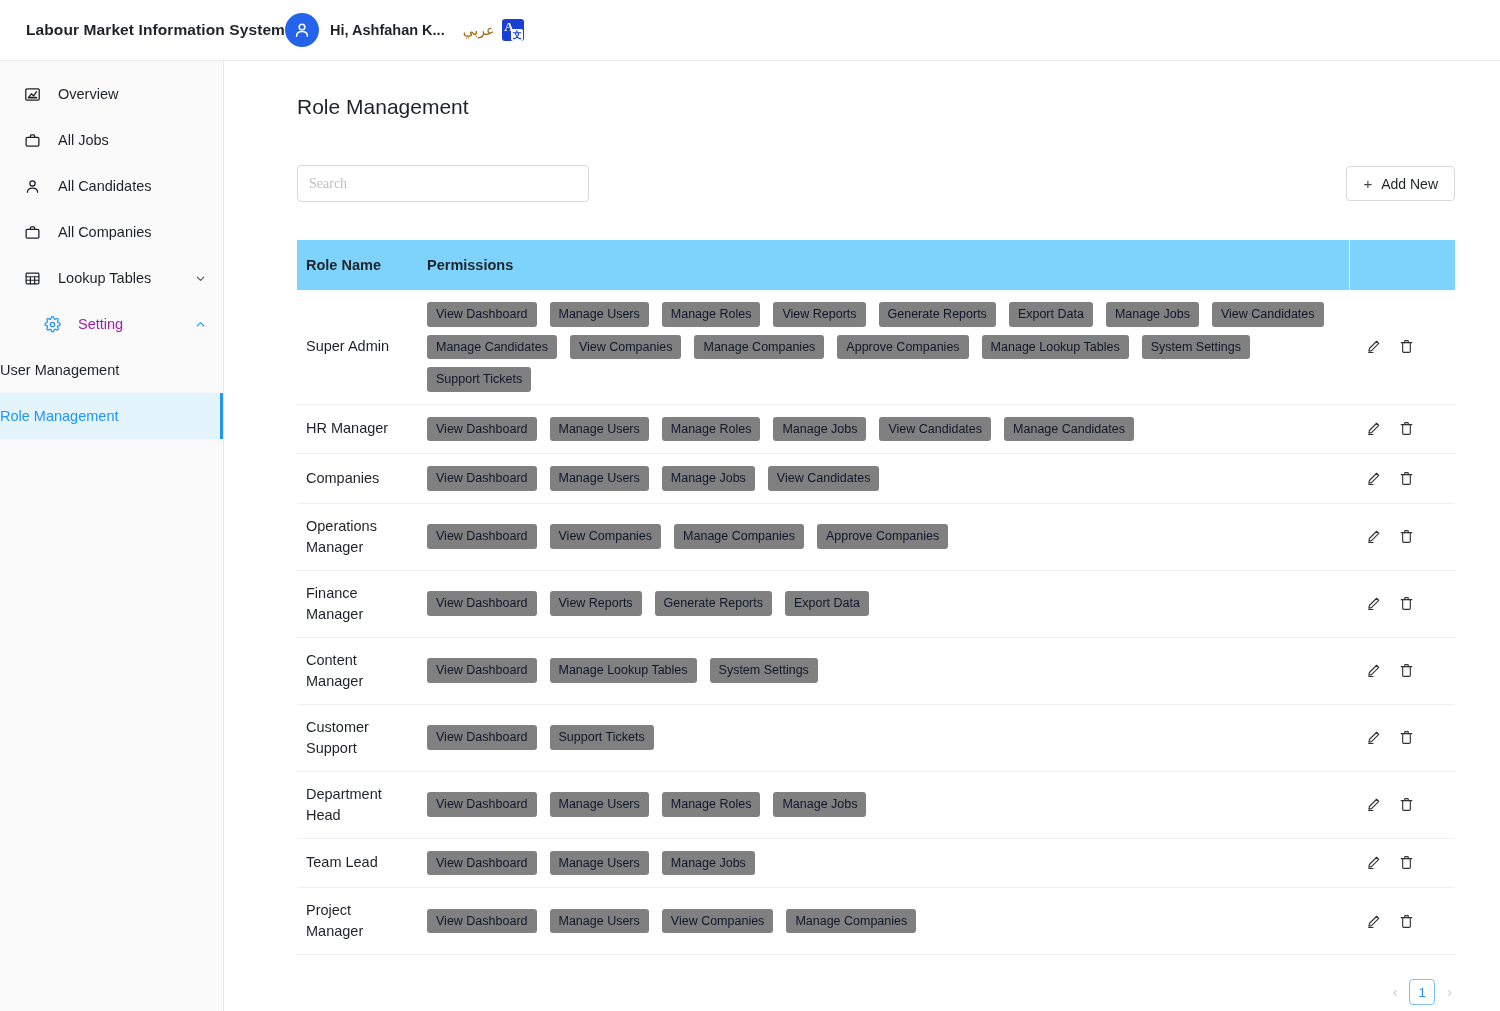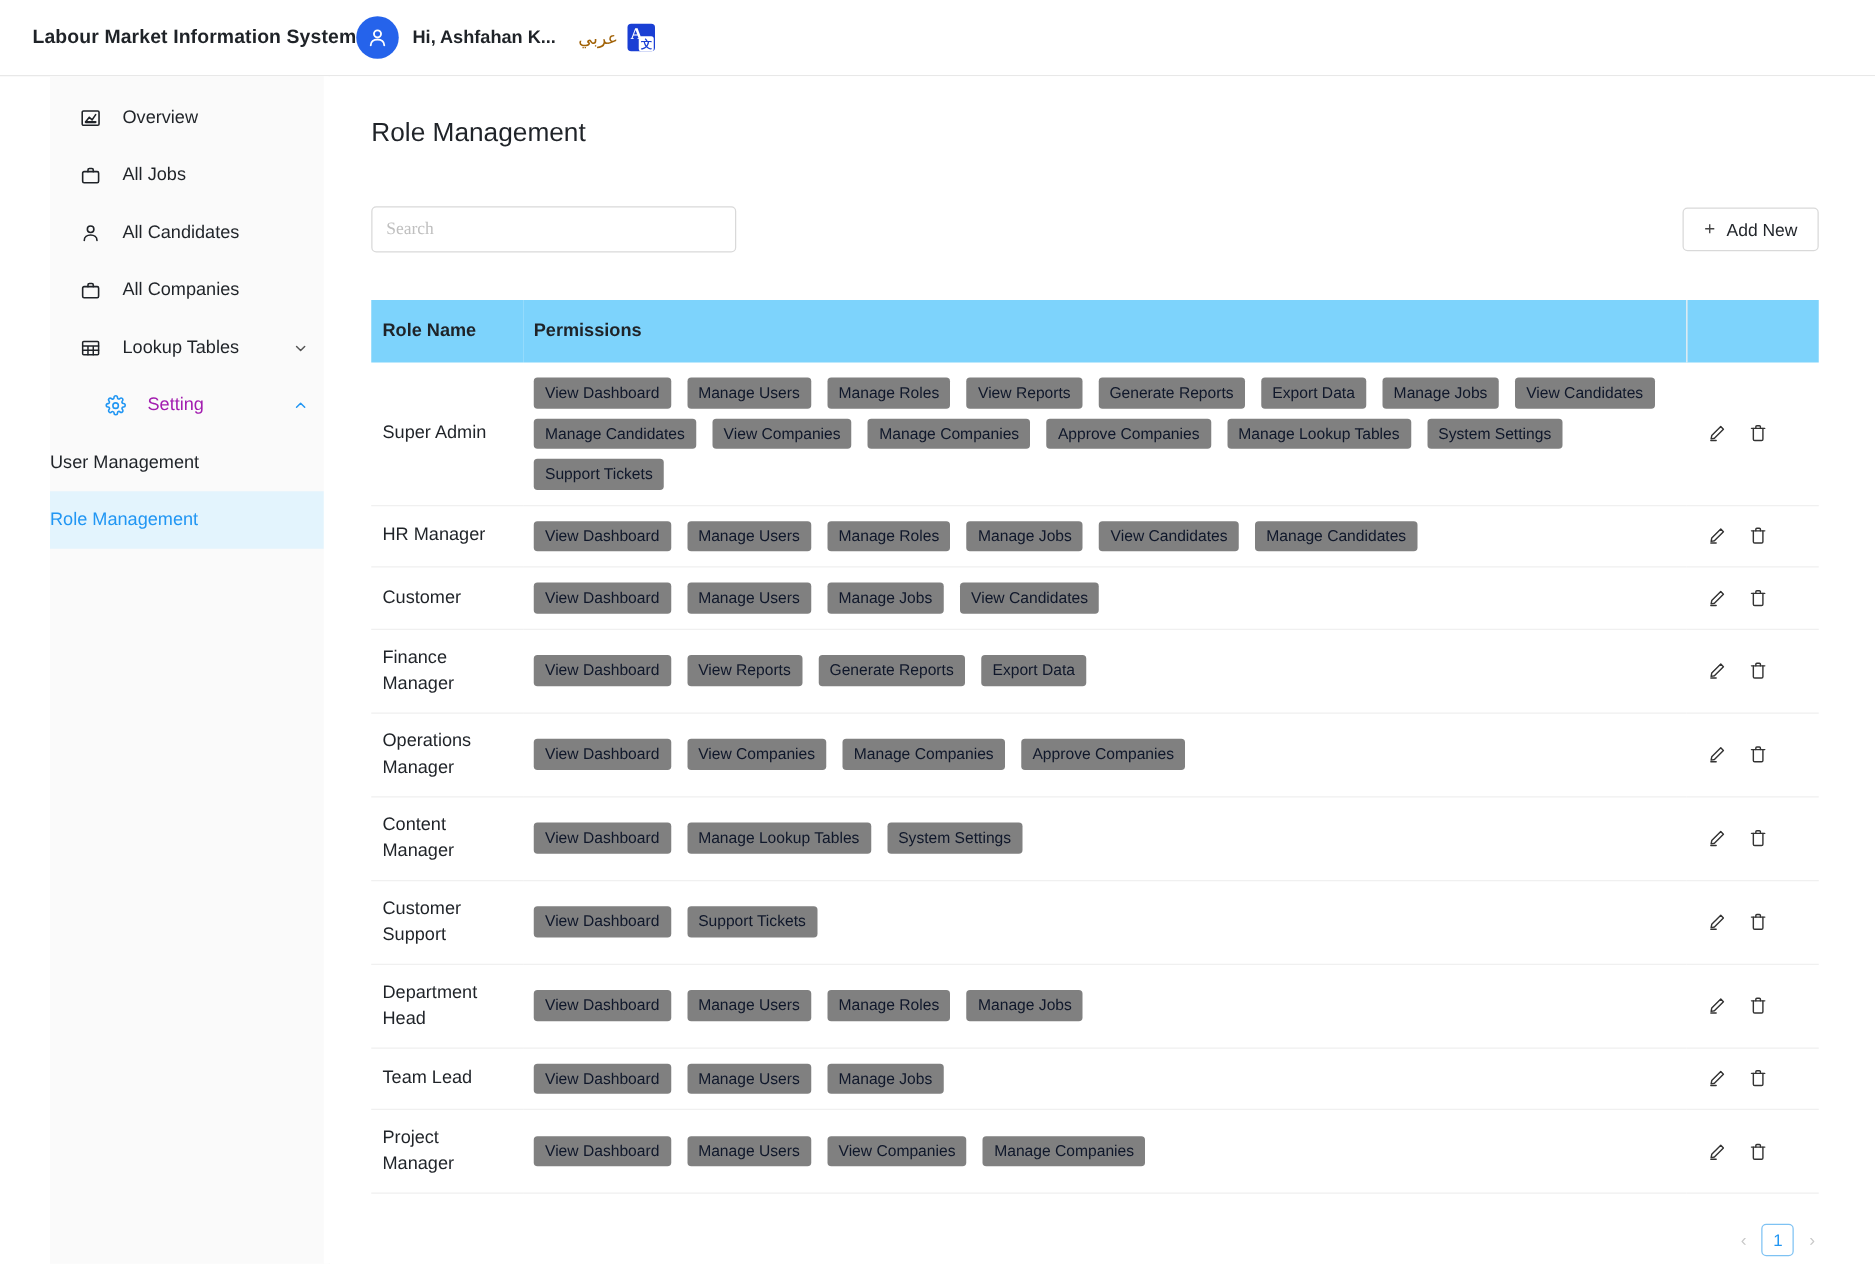--- a/index.html
+++ b/index.html
@@ -53,21 +53,20 @@
     font-weight: bold;
   }
 
   
   .sidebar {
     position: absolute; top: 61px; left: 0;
     width: 224px; height: 950px;
     background: #fafafa;
     border-right: 1px solid #e8e8e8;
     padding-top: 10px;
-    margin-left: 40px;
   }
   .nav-item {
     display: flex; align-items: center;
     height: 46px; padding: 0 16px 0 24px;
     font-size: 14.5px; color: #1f2328;
     cursor: pointer; position: relative;
   }
   .nav-item .nav-icon {
     width: 20px; margin-right: 14px;
     display: flex; align-items: center; justify-content: flex-start;
@@ -359,21 +358,21 @@
                 <svg width="17" height="17" viewBox="0 0 24 24" fill="none" stroke="#333" stroke-width="1.6" stroke-linecap="round" stroke-linejoin="round">
                   <path d="M4.5 6.6h15"></path>
                   <path d="M6.6 6.6v12.2a1.5 1.5 0 0 0 1.5 1.5h7.8a1.5 1.5 0 0 0 1.5-1.5V6.6"></path>
                   <path d="M9.4 6.6V4.9a1.2 1.2 0 0 1 1.2-1.2h2.8a1.2 1.2 0 0 1 1.2 1.2v1.7"></path>
                 </svg>
               </span>
             </div>
           </td>
         </tr>
         <tr>
-          <td class="cell-role">Customer</td>
+          <td class="cell-role">Companies</td>
           <td>
             <div class="perm-wrap">
               <span class="badge">View Dashboard</span>
               <span class="badge">Manage Users</span>
               <span class="badge">Manage Jobs</span>
               <span class="badge">View Candidates</span>
             </div>
           </td>
           <td>
             <div class="actions">
@@ -387,55 +386,55 @@
                 <svg width="17" height="17" viewBox="0 0 24 24" fill="none" stroke="#333" stroke-width="1.6" stroke-linecap="round" stroke-linejoin="round">
                   <path d="M4.5 6.6h15"></path>
                   <path d="M6.6 6.6v12.2a1.5 1.5 0 0 0 1.5 1.5h7.8a1.5 1.5 0 0 0 1.5-1.5V6.6"></path>
                   <path d="M9.4 6.6V4.9a1.2 1.2 0 0 1 1.2-1.2h2.8a1.2 1.2 0 0 1 1.2 1.2v1.7"></path>
                 </svg>
               </span>
             </div>
           </td>
         </tr>
         <tr>
+          <td class="cell-role">Operations Manager</td>
+          <td>
+            <div class="perm-wrap">
+              <span class="badge">View Dashboard</span>
+              <span class="badge">View Companies</span>
+              <span class="badge">Manage Companies</span>
+              <span class="badge">Approve Companies</span>
+            </div>
+          </td>
+          <td>
+            <div class="actions">
+              <span class="icon-btn">
+                <svg width="17" height="17" viewBox="0 0 24 24" fill="none" stroke="#333" stroke-width="1.6" stroke-linecap="round" stroke-linejoin="round">
+                  <path d="M16.4 4.6l3 3L9.2 17.8l-3.7.7.7-3.7z"></path>
+                  <path d="M5.2 20.4h6"></path>
+                </svg>
+              </span>
+              <span class="icon-btn">
+                <svg width="17" height="17" viewBox="0 0 24 24" fill="none" stroke="#333" stroke-width="1.6" stroke-linecap="round" stroke-linejoin="round">
+                  <path d="M4.5 6.6h15"></path>
+                  <path d="M6.6 6.6v12.2a1.5 1.5 0 0 0 1.5 1.5h7.8a1.5 1.5 0 0 0 1.5-1.5V6.6"></path>
+                  <path d="M9.4 6.6V4.9a1.2 1.2 0 0 1 1.2-1.2h2.8a1.2 1.2 0 0 1 1.2 1.2v1.7"></path>
+                </svg>
+              </span>
+            </div>
+          </td>
+        </tr>
+        <tr>
           <td class="cell-role">Finance Manager</td>
           <td>
             <div class="perm-wrap">
               <span class="badge">View Dashboard</span>
               <span class="badge">View Reports</span>
               <span class="badge">Generate Reports</span>
               <span class="badge">Export Data</span>
-            </div>
-          </td>
-          <td>
-            <div class="actions">
-              <span class="icon-btn">
-                <svg width="17" height="17" viewBox="0 0 24 24" fill="none" stroke="#333" stroke-width="1.6" stroke-linecap="round" stroke-linejoin="round">
-                  <path d="M16.4 4.6l3 3L9.2 17.8l-3.7.7.7-3.7z"></path>
-                  <path d="M5.2 20.4h6"></path>
-                </svg>
-              </span>
-              <span class="icon-btn">
-                <svg width="17" height="17" viewBox="0 0 24 24" fill="none" stroke="#333" stroke-width="1.6" stroke-linecap="round" stroke-linejoin="round">
-                  <path d="M4.5 6.6h15"></path>
-                  <path d="M6.6 6.6v12.2a1.5 1.5 0 0 0 1.5 1.5h7.8a1.5 1.5 0 0 0 1.5-1.5V6.6"></path>
-                  <path d="M9.4 6.6V4.9a1.2 1.2 0 0 1 1.2-1.2h2.8a1.2 1.2 0 0 1 1.2 1.2v1.7"></path>
-                </svg>
-              </span>
-            </div>
-          </td>
-        </tr>
-        <tr>
-          <td class="cell-role">Operations Manager</td>
-          <td>
-            <div class="perm-wrap">
-              <span class="badge">View Dashboard</span>
-              <span class="badge">View Companies</span>
-              <span class="badge">Manage Companies</span>
-              <span class="badge">Approve Companies</span>
             </div>
           </td>
           <td>
             <div class="actions">
               <span class="icon-btn">
                 <svg width="17" height="17" viewBox="0 0 24 24" fill="none" stroke="#333" stroke-width="1.6" stroke-linecap="round" stroke-linejoin="round">
                   <path d="M16.4 4.6l3 3L9.2 17.8l-3.7.7.7-3.7z"></path>
                   <path d="M5.2 20.4h6"></path>
                 </svg>
               </span>

